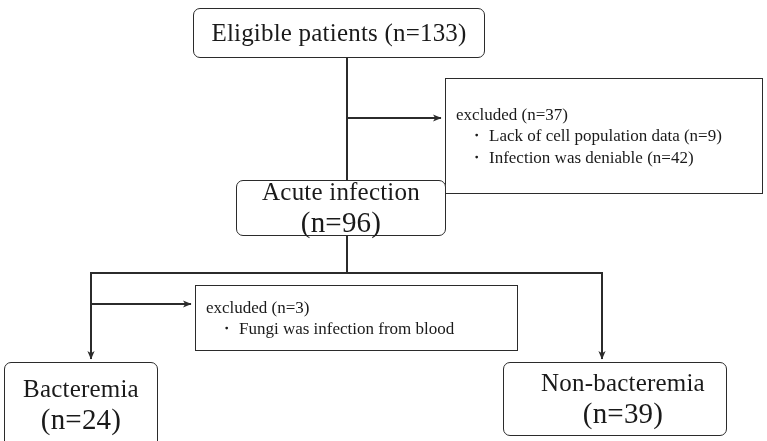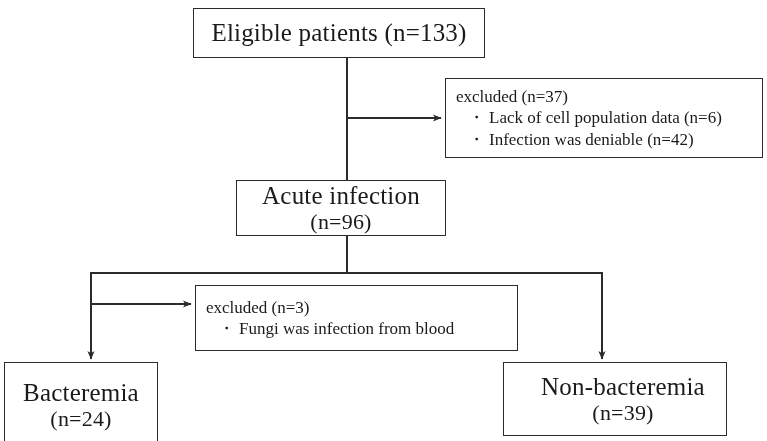--- a/index.html
+++ b/index.html
@@ -21,33 +21,34 @@
     box-sizing: border-box;
     border: 1.5px solid #2b2b2b;
     background: #ffffff;
     display: flex;
     flex-direction: column;
     justify-content: center;
   }
   .node.center {
     align-items: center;
     text-align: left;
+    border-radius: 7px;
   }
   .node.left {
     align-items: flex-start;
     text-align: left;
   }
   .line-main {
     font-size: 25px;
     line-height: 1.12;
     letter-spacing: 0.2px;
     white-space: nowrap;
   }
   .line-sub {
-    font-size: 22px;
+    font-size: 29px;
     line-height: 1.12;
     letter-spacing: 0.2px;
     white-space: nowrap;
   }
   .ex-head {
     font-size: 17px;
     line-height: 1.25;
     padding-left: 10px;
     white-space: nowrap;
   }
@@ -94,24 +95,24 @@
 
     <line x1="602" y1="272" x2="602" y2="359" stroke="#2b2b2b" stroke-width="2" marker-end="url(#arrowhead)"></line>
 
     <line x1="91" y1="304" x2="191" y2="304" stroke="#2b2b2b" stroke-width="2" marker-end="url(#arrowhead)"></line>
   </svg>
 
   <div class="node center" style="left:193px; top:8px; width:292px; height:50px;">
     <div class="line-main">Eligible patients (n=133)</div>
   </div>
 
-  <div class="node left" style="left:445px; top:78px; width:318px; height:80px;">
+  <div class="node left" style="left:445px; top:78px; width:318px; height:116px;">
     <div class="ex-head">excluded (n=37)</div>
     <div class="ex-item">
-      <span class="dot">・</span><span>Lack of cell population data (n=6)</span>
+      <span class="dot">・</span><span>Lack of cell population data (n=9)</span>
     </div>
     <div class="ex-item">
       <span class="dot">・</span><span>Infection was deniable (n=42)</span>
     </div>
   </div>
 
   <div class="node center" style="left:236px; top:180px; width:210px; height:56px;">
     <div class="line-main">Acute infection</div>
     <div class="line-sub">(n=96)</div>
   </div>

